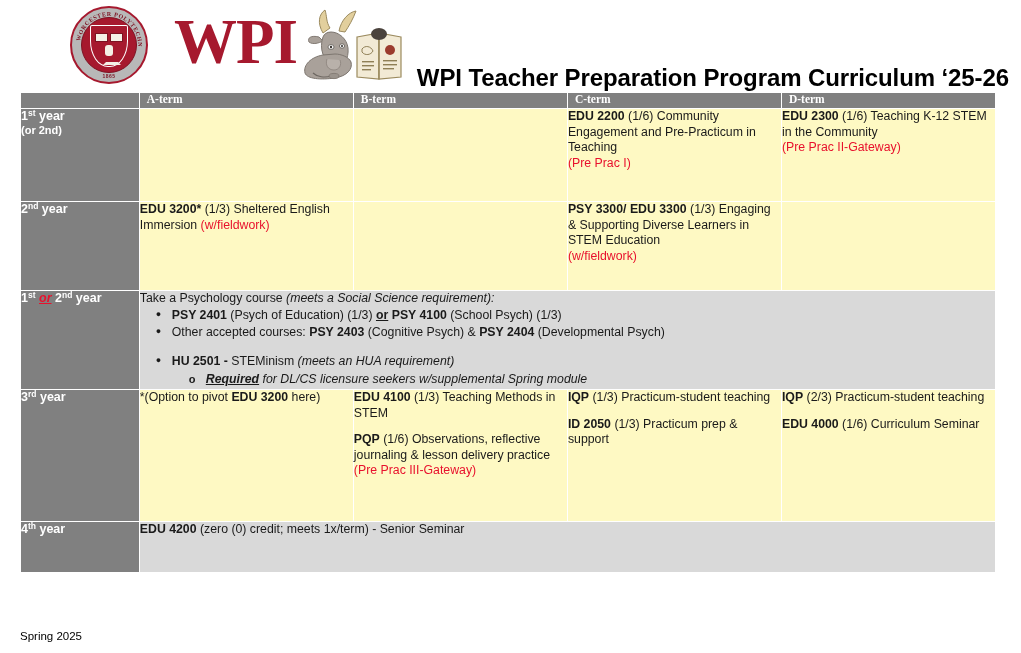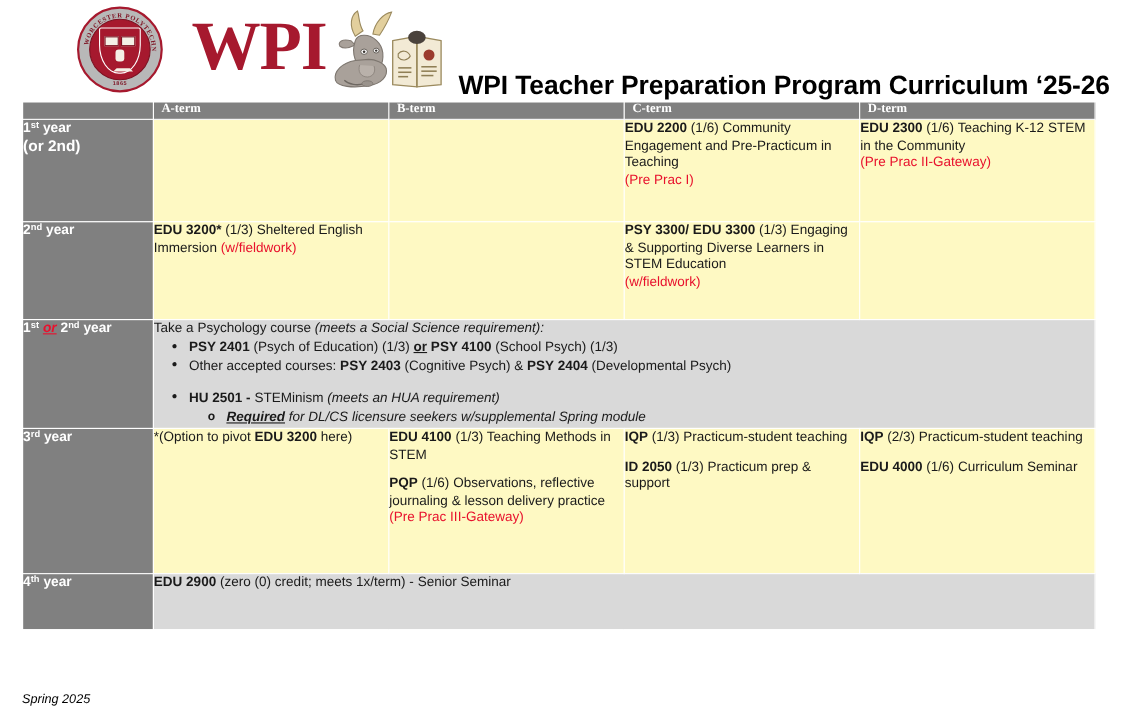--- a/index.html
+++ b/index.html
@@ -158,21 +158,21 @@
 
   td.year-cell {
     background: #808080;
     color: #ffffff;
     font-size: 12.5px;
     font-weight: bold;
     padding: 5px 0 0 6px;
   }
   td.year-cell .sub {
     display: block;
-    font-size: 14px;
+    font-size: 11px;
     font-weight: bold;
     margin-top: 1px;
   }
   td.year-cell sup {
     font-size: 0.68em;
     vertical-align: baseline;
     position: relative;
     top: -0.45em;
   }
   .or-red {
@@ -247,21 +247,20 @@
     font-weight: bold;
     top: 0px;
   }
 
   
   #footer-note {
     position: absolute;
     left: 20px;
     top: 630px;
     font-size: 11.5px;
-    font-style: italic;
     color: #000000;
   }
 </style>
 </head>
 <body>
 
 <div id="header-band">
   <div id="logo-group">
 
     <div class="seal">
@@ -420,19 +419,19 @@
           <span class="gap"></span>
           <div><span class="b">EDU 4000</span><span> (1/6)</span><span> Curriculum Seminar</span></div>
         </td>
     </tr>
 
     <tr>
       <td class="year-cell">
         <span>4<sup>th</sup> year</span>
       </td>
       <td class="wide-cell senior tall4" colspan="4">
-        <span class="b">EDU 2900</span><span> (zero (0) credit; meets 1x/term) - Senior Seminar</span>
+        <span class="b">EDU 4200</span><span> (zero (0) credit; meets 1x/term) - Senior Seminar</span>
       </td>
     </tr>
   </tbody>
 </table>
 
 <div id="footer-note">Spring 2025</div>
 
 </body></html>

